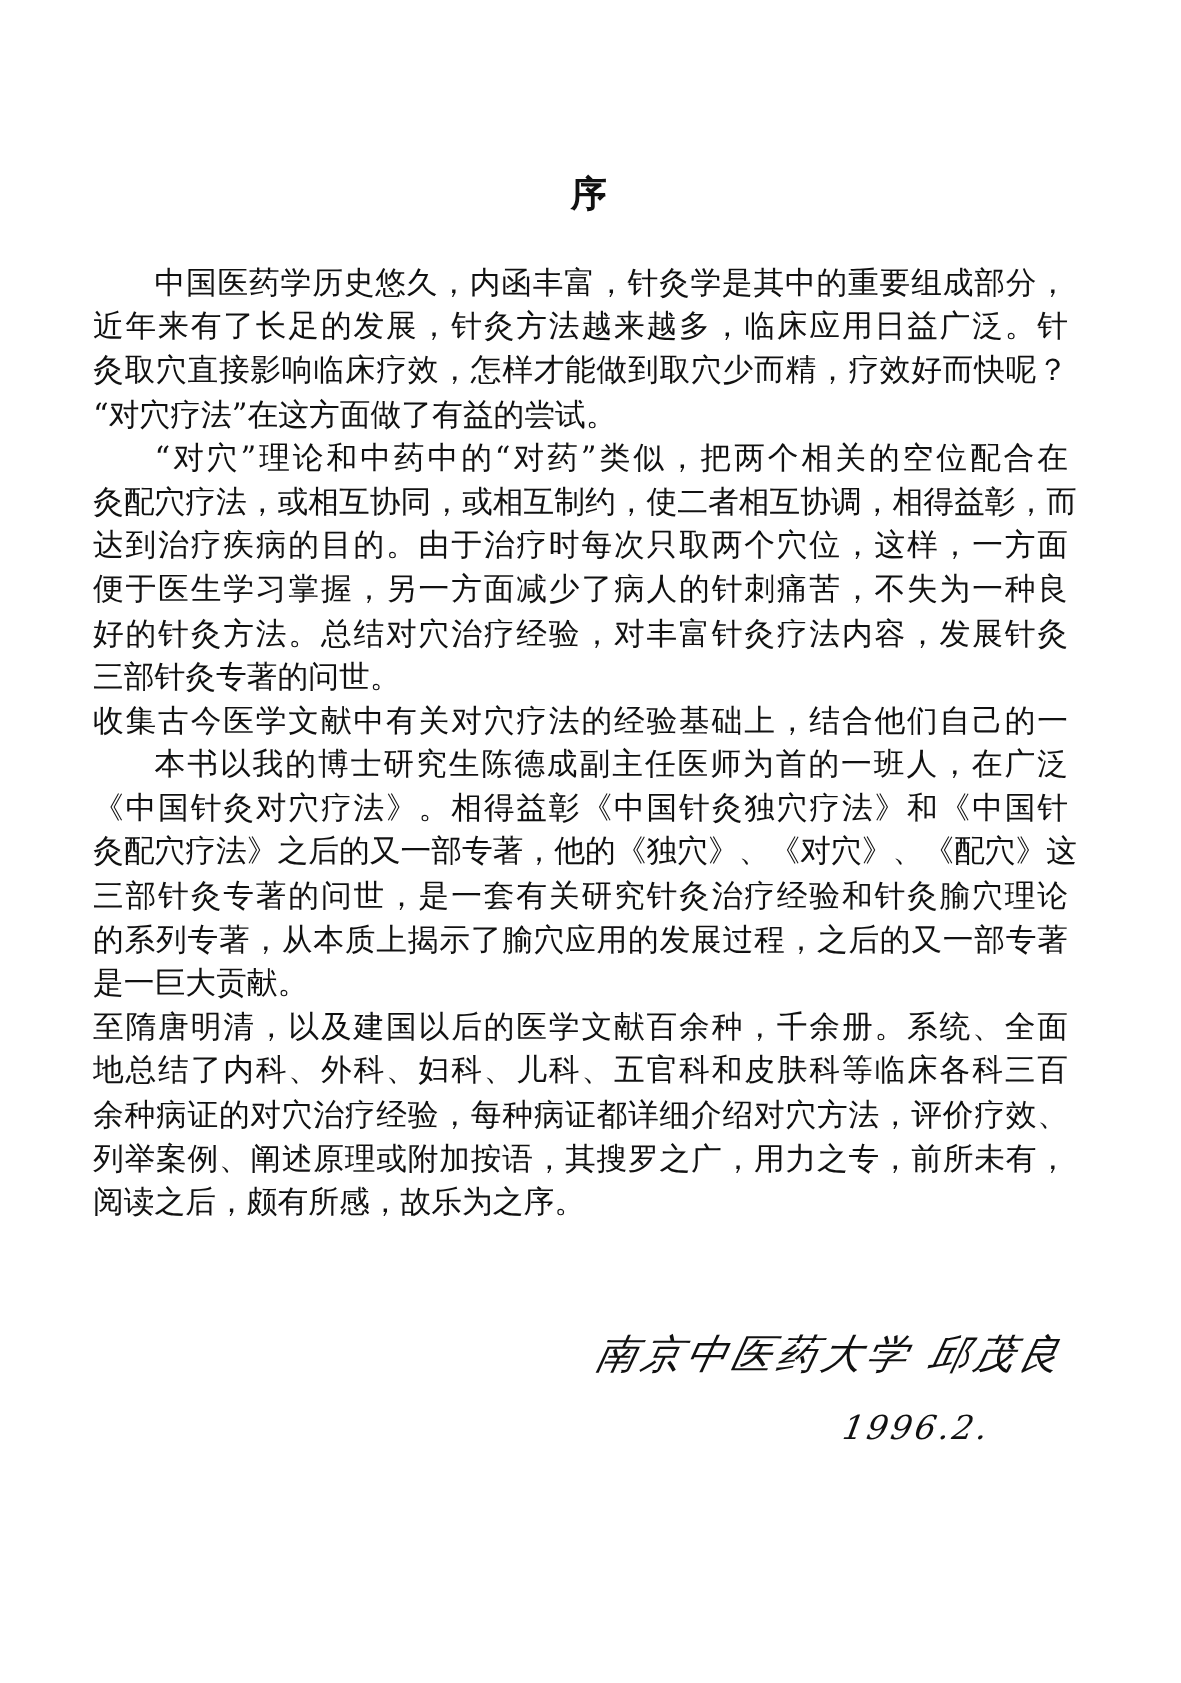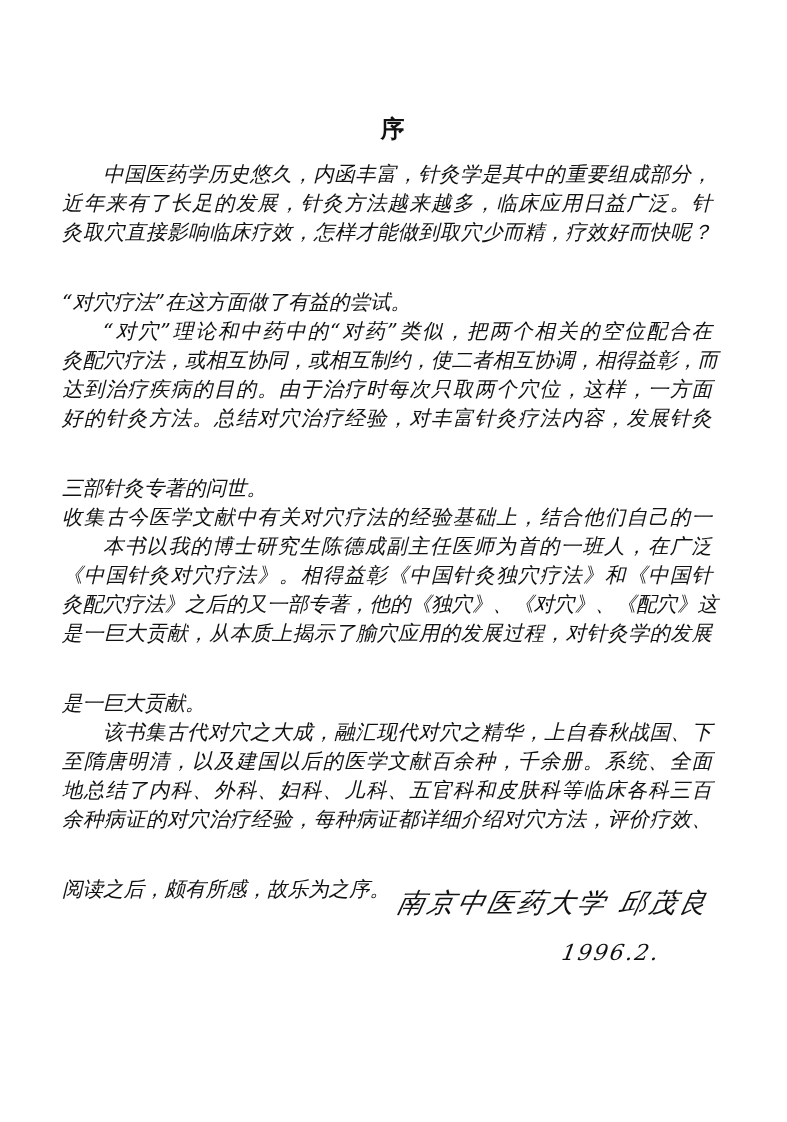--- a/index.html
+++ b/index.html
@@ -1,23 +1,23 @@
 <!DOCTYPE html>
 <html><head>
 <meta charset="utf-8">
 <style>
   html, body { margin: 0; padding: 0; background: #ffffff; }
   body { width: 787px; height: 1122px; position: relative; overflow: hidden;
          font-family: "DejaVu Serif", "Liberation Serif", serif; color: #111; }
   .title { position: absolute; top: 113px; left: 0; width: 787px; text-align: center;
            font-size: 24px; font-weight: bold; letter-spacing: 2px; }
-  .body-text { position: absolute; top: 160px; left: 62px; width: 650px; font-style: italic; }
+  .body-text { position: absolute; top: 174px; left: 62px; width: 650px; }
   .line { height: 29.2px; line-height: 29.2px; font-size: 20.5px; white-space: nowrap;
           text-align: justify; text-align-last: justify; letter-spacing: 0; }
-  .line.last { text-align-last: left; margin-top: 40px; }
+  .line.last { text-align-last: left; }
   .line.indent { padding-left: 41px; }
   .signature { position: absolute; top: 885px; left: 398px;
                font-family: "DejaVu Sans", sans-serif; font-size: 27px;
                font-style: italic; letter-spacing: 3px; transform: skewX(-12deg); }
   .sig-date { position: absolute; top: 940px; left: 562px;
               font-family: "DejaVu Serif", serif; font-size: 22px; font-style: italic;
               letter-spacing: 2px; transform: skewX(-10deg); }
 </style>
 </head>
 <body>
@@ -31,37 +31,39 @@
       <div class="line indent">中国医药学历史悠久，内函丰富，针灸学是其中的重要组成部分，</div>
       <div class="line">近年来有了长足的发展，针灸方法越来越多，临床应用日益广泛。针</div>
       <div class="line">灸取穴直接影响临床疗效，怎样才能做到取穴少而精，疗效好而快呢？</div>
       <div class="line last">“对穴疗法”在这方面做了有益的尝试。</div>
     </div>
 
     <div>
       <div class="line indent">“对穴”理论和中药中的“对药”类似，把两个相关的空位配合在</div>
       <div class="line">灸配穴疗法，或相互协同，或相互制约，使二者相互协调，相得益彰，而</div>
       <div class="line">达到治疗疾病的目的。由于治疗时每次只取两个穴位，这样，一方面</div>
+      <div class="line">便于医生学习掌握，另一方面减少了病人的针刺痛苦，不失为一种良</div>
       <div class="line">好的针灸方法。总结对穴治疗经验，对丰富针灸疗法内容，发展针灸</div>
       <div class="line last">三部针灸专著的问世。</div>
     </div>
 
     <div>
       <div class="line">收集古今医学文献中有关对穴疗法的经验基础上，结合他们自己的一</div>
       <div class="line indent">本书以我的博士研究生陈德成副主任医师为首的一班人，在广泛</div>
       <div class="line">《中国针灸对穴疗法》。相得益彰《中国针灸独穴疗法》和《中国针</div>
       <div class="line">灸配穴疗法》之后的又一部专著，他的《独穴》、《对穴》、《配穴》这</div>
-      <div class="line">是一巨大贡献，从本质上揭示了腧穴应用的发展过程，对针灸学的发展</div>
+      <div class="line">三部针灸专著的问世，是一套有关研究针灸治疗经验和针灸腧穴理论</div>
+      <div class="line">的系列专著，从本质上揭示了腧穴应用的发展过程，之后的又一部专著</div>
       <div class="line last">是一巨大贡献。</div>
     </div>
 
     <div>
-      <div class="line indent">该书集古代对穴之大成，融汇现代对穴之精华，上自春秋战国、下</div>
       <div class="line">至隋唐明清，以及建国以后的医学文献百余种，千余册。系统、全面</div>
       <div class="line">地总结了内科、外科、妇科、儿科、五官科和皮肤科等临床各科三百</div>
       <div class="line">余种病证的对穴治疗经验，每种病证都详细介绍对穴方法，评价疗效、</div>
+      <div class="line">列举案例、阐述原理或附加按语，其搜罗之广，用力之专，前所未有，</div>
       <div class="line last">阅读之后，颇有所感，故乐为之序。</div>
     </div>
   </div>
 
   <div class="signature">南京中医药大学 邱茂良</div>
   <div class="sig-date">1996.2.</div>
 </div>
 
 </body></html>

